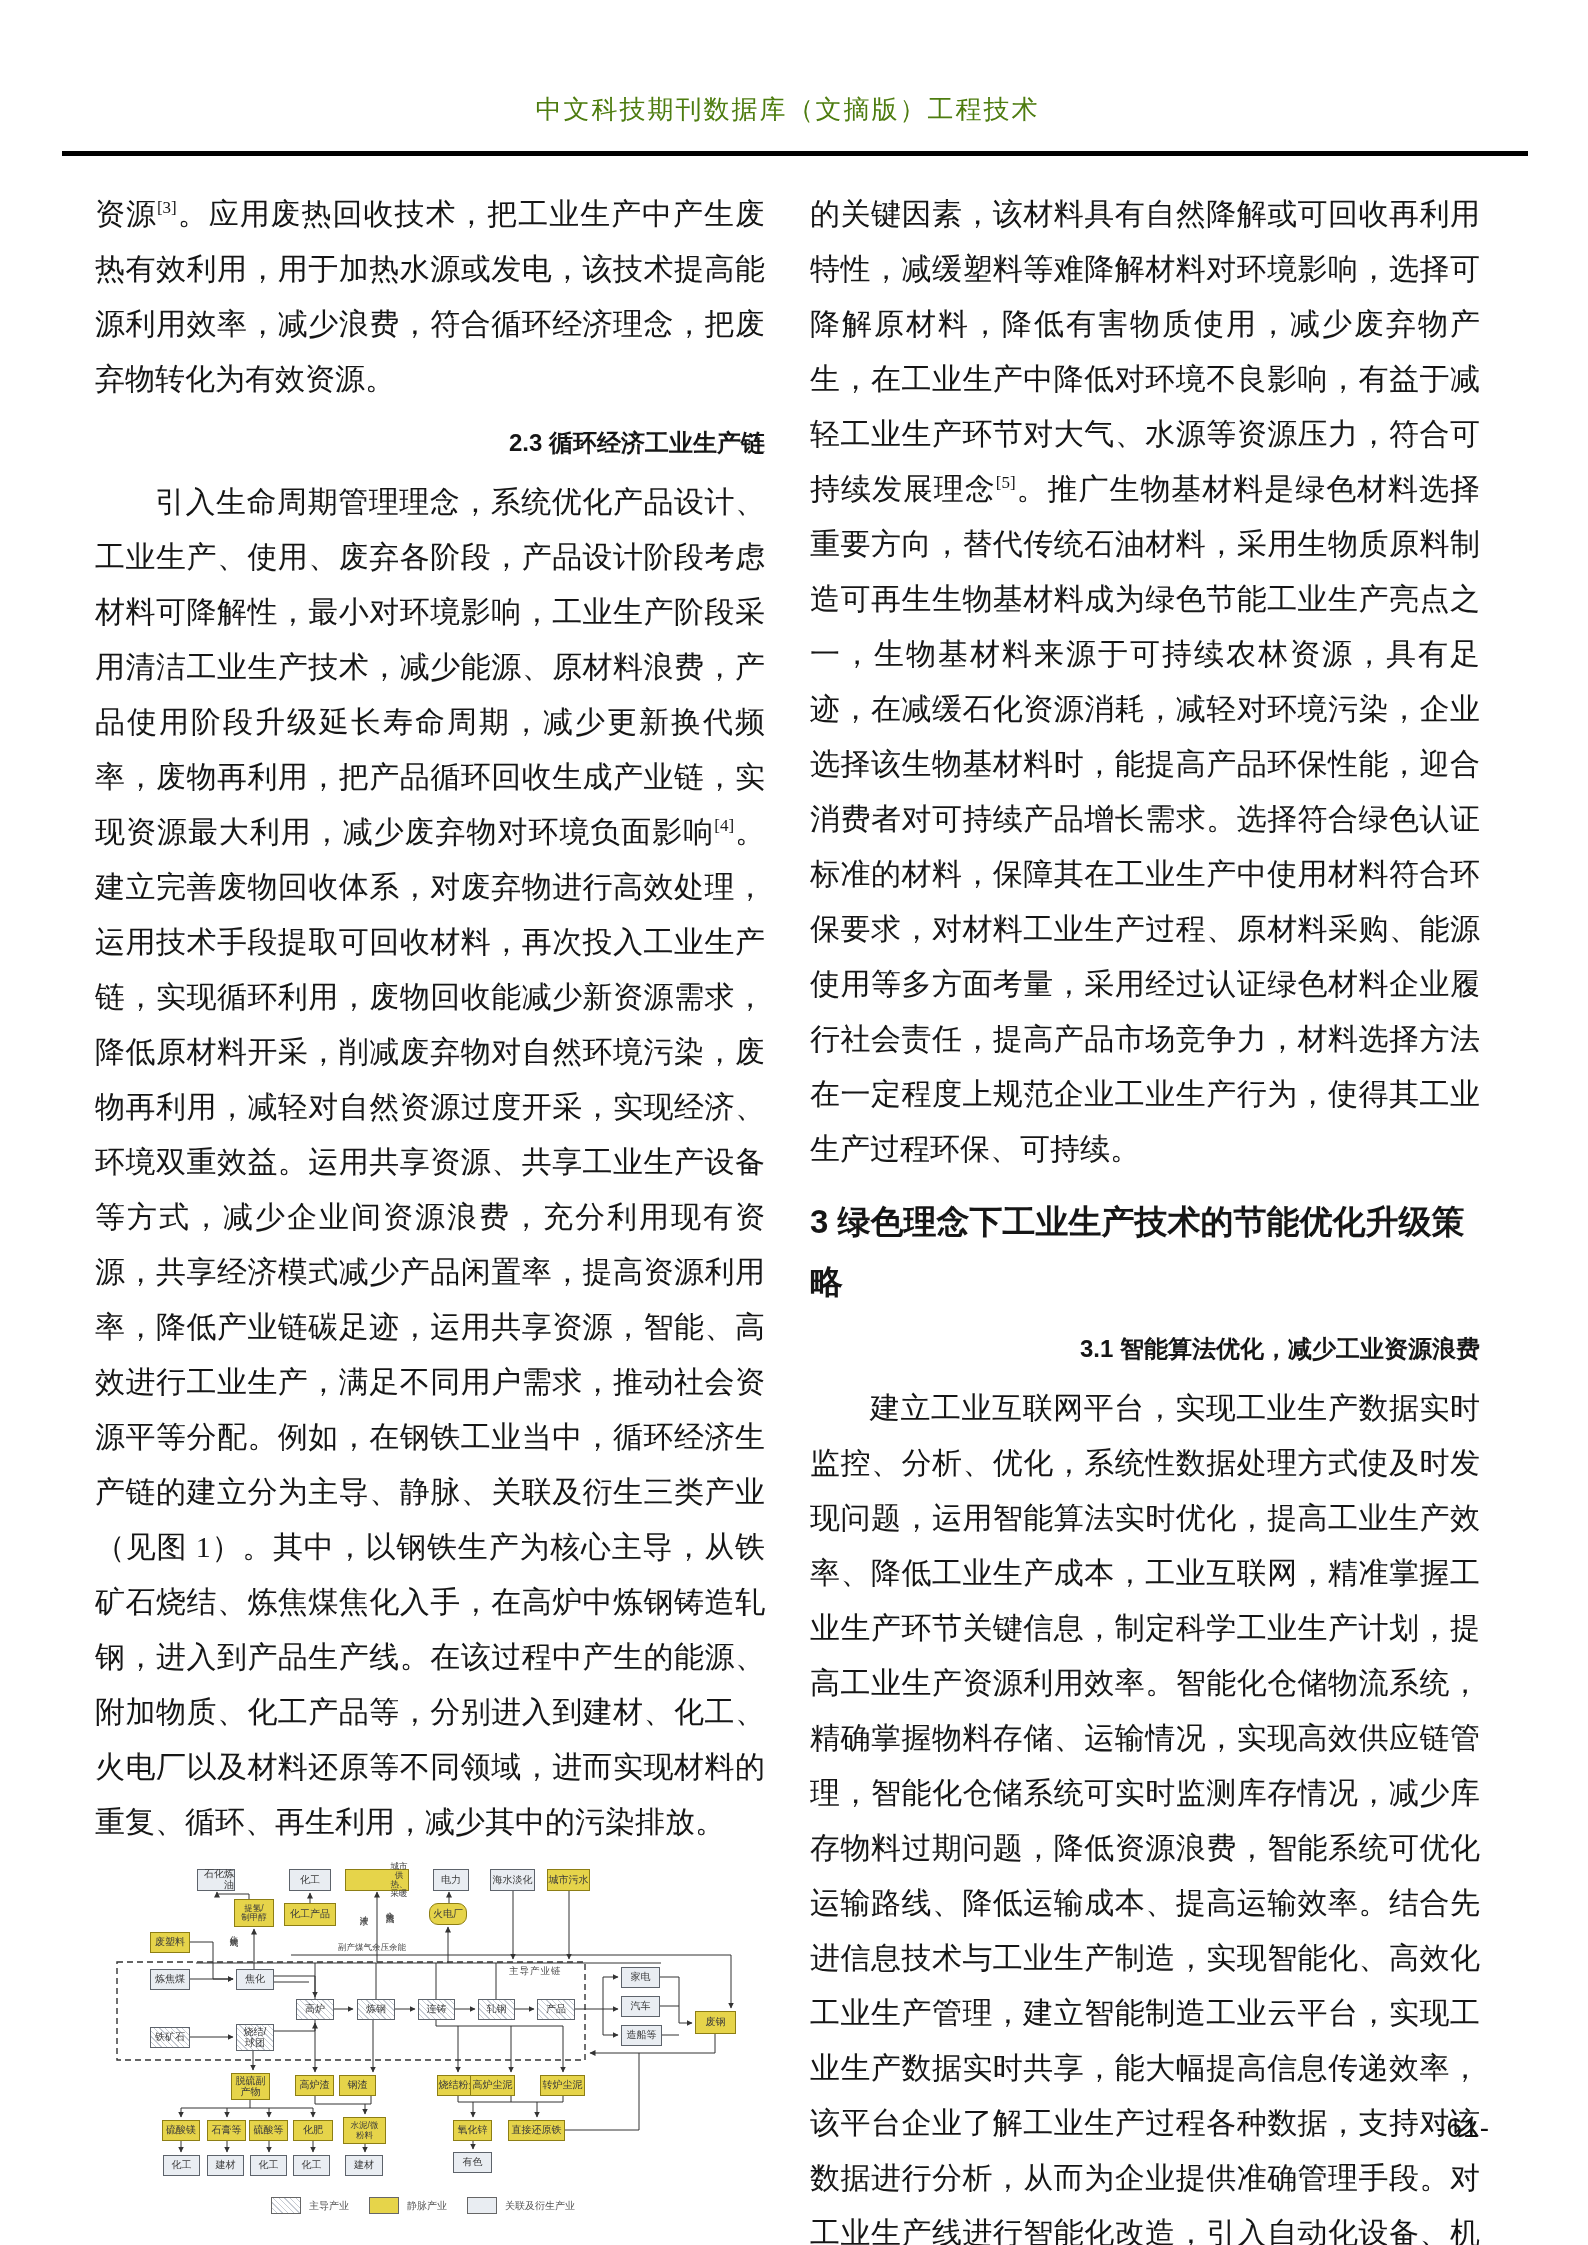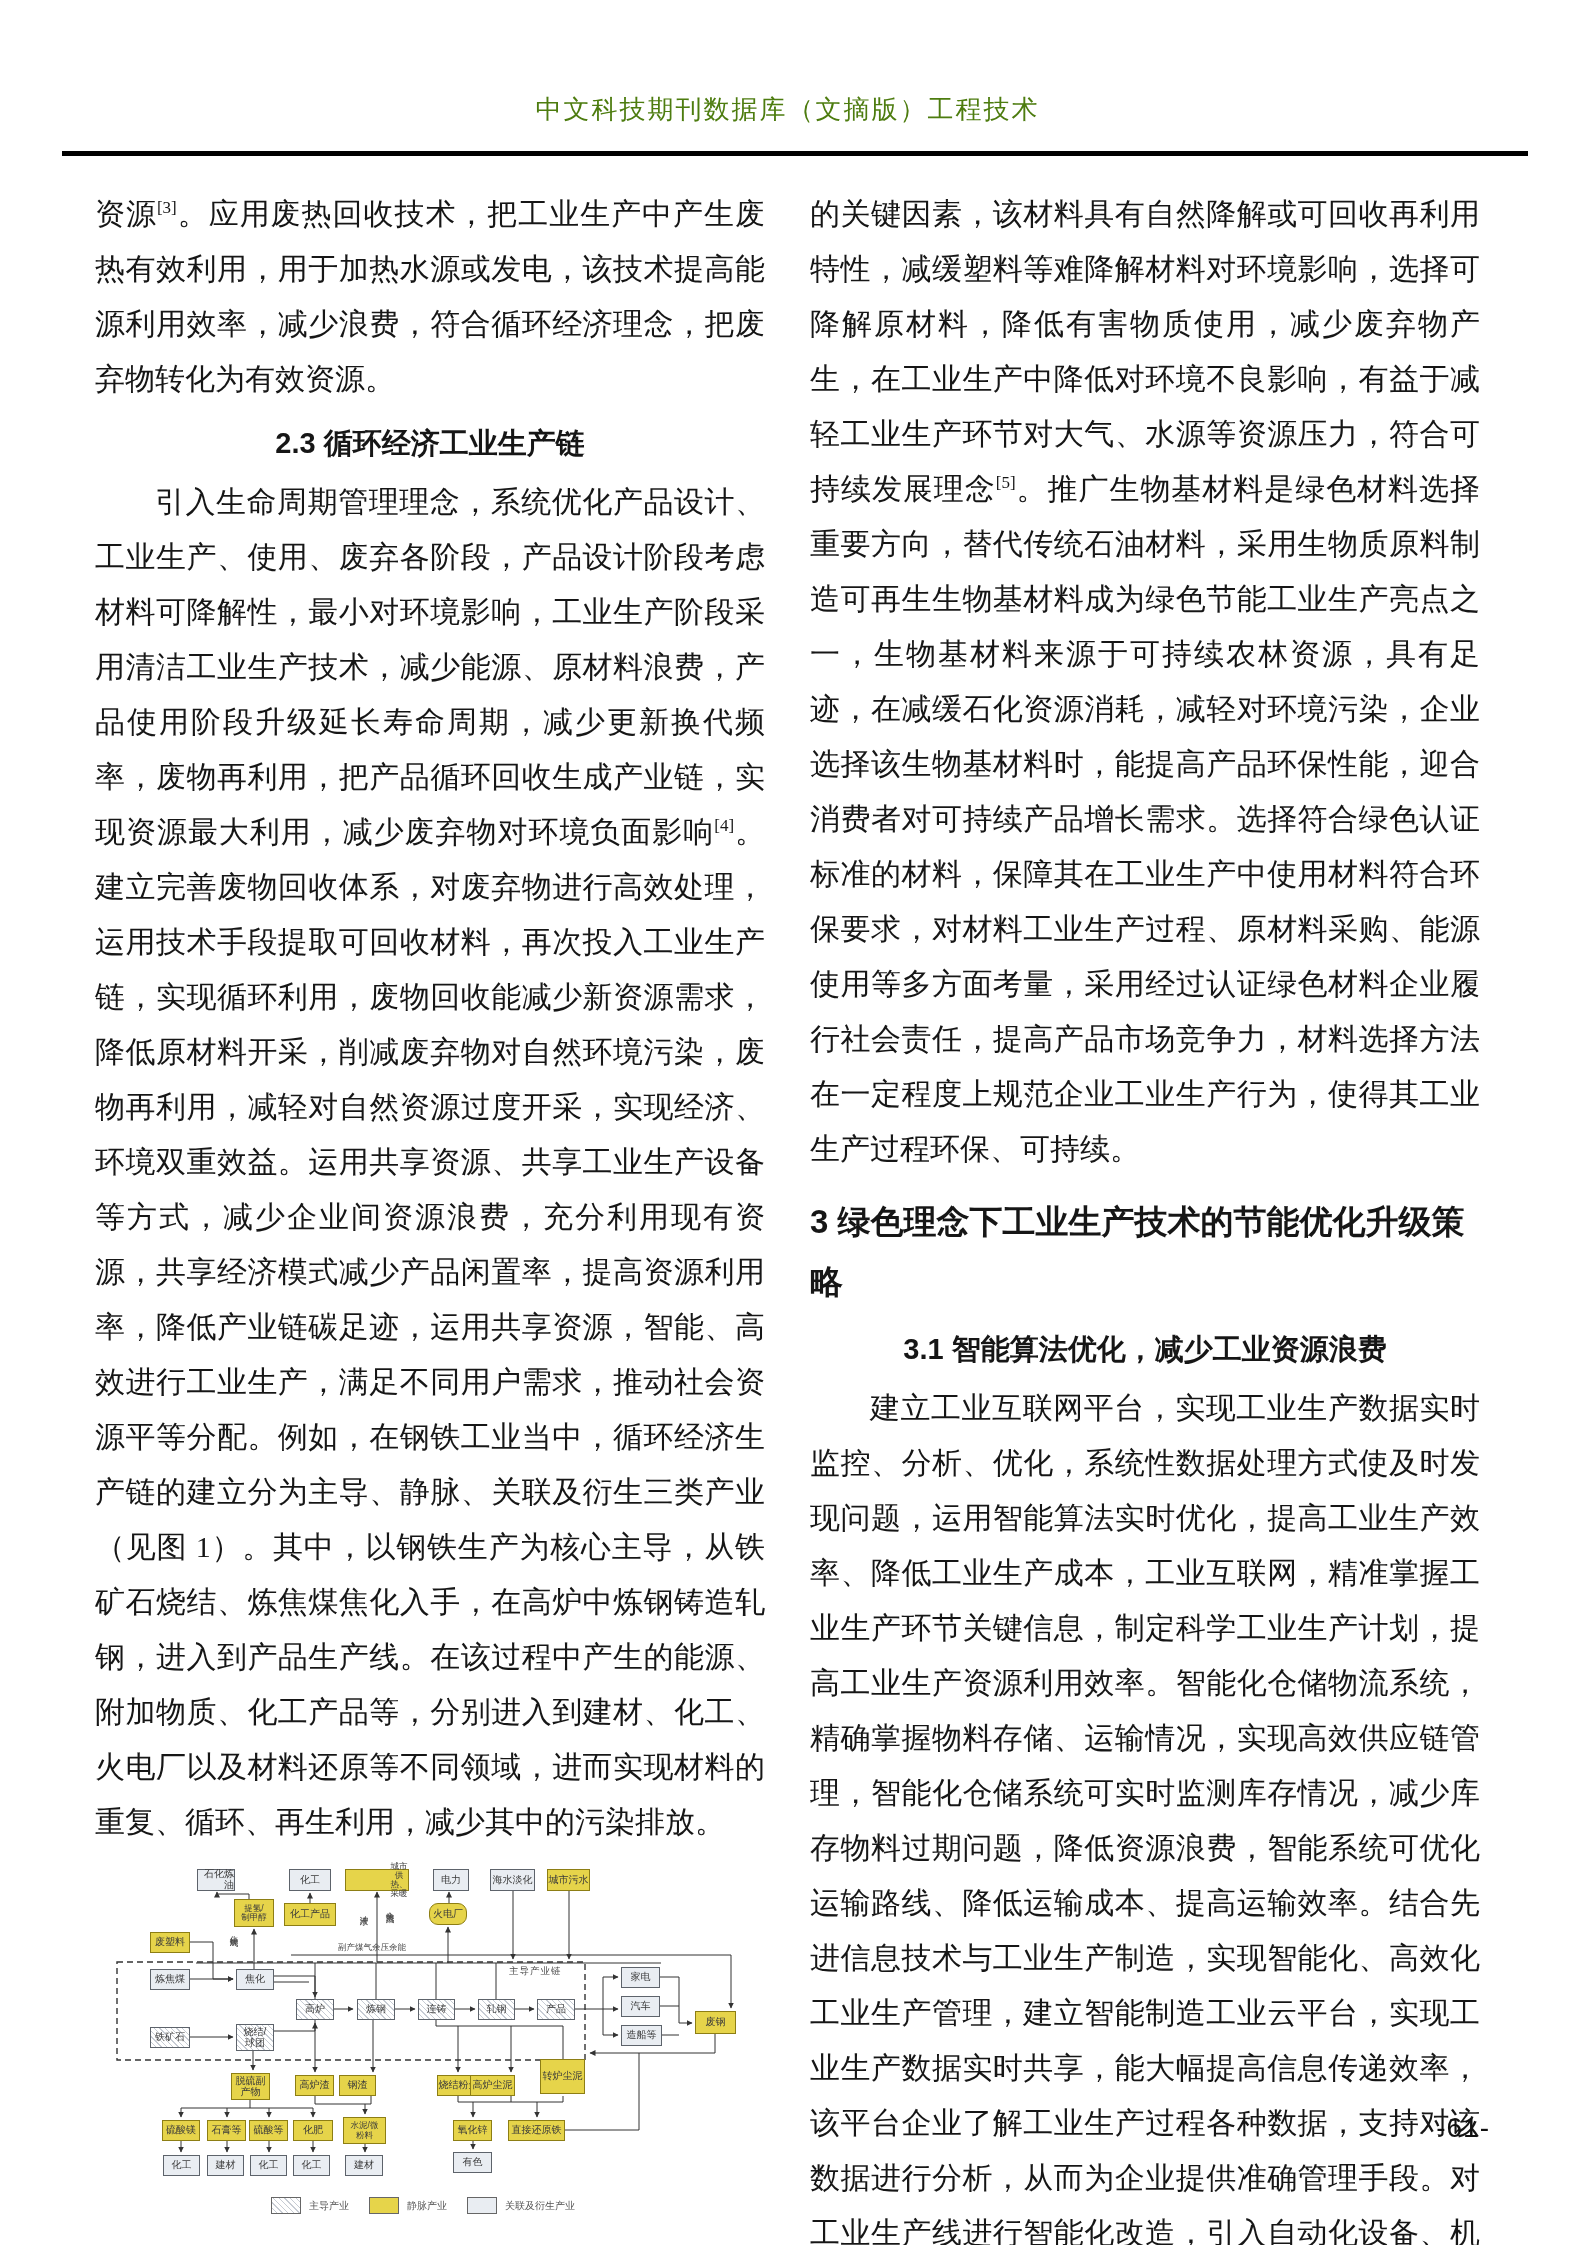--- a/index.html
+++ b/index.html
@@ -14,21 +14,21 @@
     font-family:Liberation Mono, monospace;
   }
   .header-rule{border:none;border-top:5px solid #000;margin:24px -48px 0 -33px;height:0;}
   .cols{display:flex;gap:45px;margin-top:30px;}
   .col{width:670px;font-size:30px;line-height:55px;text-align:justify;text-justify:inter-ideograph;}
   .col p{margin:0;}
   .indent{text-indent:60px;}
   sup{font-size:17px;line-height:0;vertical-align:super;}
   .sub-heading{
     font-family:"Liberation Sans","DejaVu Sans",sans-serif;font-weight:bold;
-    font-size:29px;line-height:58px;margin:8px 0 2px 0;text-align:center;
+    font-size:24px;line-height:58px;margin:8px 0 2px 0;text-align:right;
   }
   .section-heading{
     font-family:"Liberation Sans","DejaVu Sans",sans-serif;font-weight:bold;
     font-size:33px;line-height:60px;margin:16px 0 6px 0;text-align:left;
   }
   
   .figure{
     position:relative;width:660px;height:375px;margin:14px 0 0 6px;
     font-family:"Liberation Sans","DejaVu Sans",sans-serif;
   }
@@ -179,21 +179,21 @@
           <div class="fnode rel" style="left: 520px; top: 104px; width: 39px; height: 21px;">家电</div>
           <div class="fnode rel" style="left: 520px; top: 133px; width: 39px; height: 21px;">汽车</div>
           <div class="fnode rel" style="left: 520px; top: 162px; width: 41px; height: 21px;">造船等</div>
           <div class="fnode vein" style="left: 594px; top: 148px; width: 41px; height: 23px;">废钢</div>
           <div class="fnode vein" style="left: 130px; top: 210px; width: 39px; height: 27px;">脱硫副
 产物</div>
           <div class="fnode vein" style="left: 194px; top: 212px; width: 39px; height: 21px;">高炉渣</div>
           <div class="fnode vein" style="left: 238px; top: 212px; width: 37px; height: 21px;">钢渣</div>
           <div class="fnode vein" style="left: 336px; top: 212px; width: 43px; height: 21px;">烧结粉尘</div>
           <div class="fnode vein" style="left: 369px; top: 212px; width: 45px; height: 21px;">高炉尘泥</div>
-          <div class="fnode vein" style="left: 439px; top: 196px; width: 45px; height: 35px;">转炉尘泥</div>
+          <div class="fnode vein" style="left: 439px; top: 212px; width: 45px; height: 21px;">转炉尘泥</div>
           <div class="fnode vein" style="left: 61px; top: 257px; width: 38px; height: 21px;">硫酸镁</div>
           <div class="fnode vein" style="left: 106px; top: 257px; width: 39px; height: 21px;">石膏等</div>
           <div class="fnode vein" style="left: 148px; top: 257px; width: 39px; height: 21px;">硫酸等</div>
           <div class="fnode vein" style="left: 192px; top: 257px; width: 40px; height: 21px;">化肥</div>
           <div class="fnode vein" style="left: 242px; top: 254px; width: 43px; height: 27px; font-size: 8.5px;">水泥/微
 粉料</div>
           <div class="fnode vein" style="left: 352px; top: 257px; width: 39px; height: 21px;">氧化锌</div>
           <div class="fnode vein" style="left: 407px; top: 257px; width: 57px; height: 21px;">直接还原铁</div>
           <div class="fnode rel" style="left: 62px; top: 292px; width: 37px; height: 21px;">化工</div>
           <div class="fnode rel" style="left: 106px; top: 292px; width: 37px; height: 21px;">建材</div>

